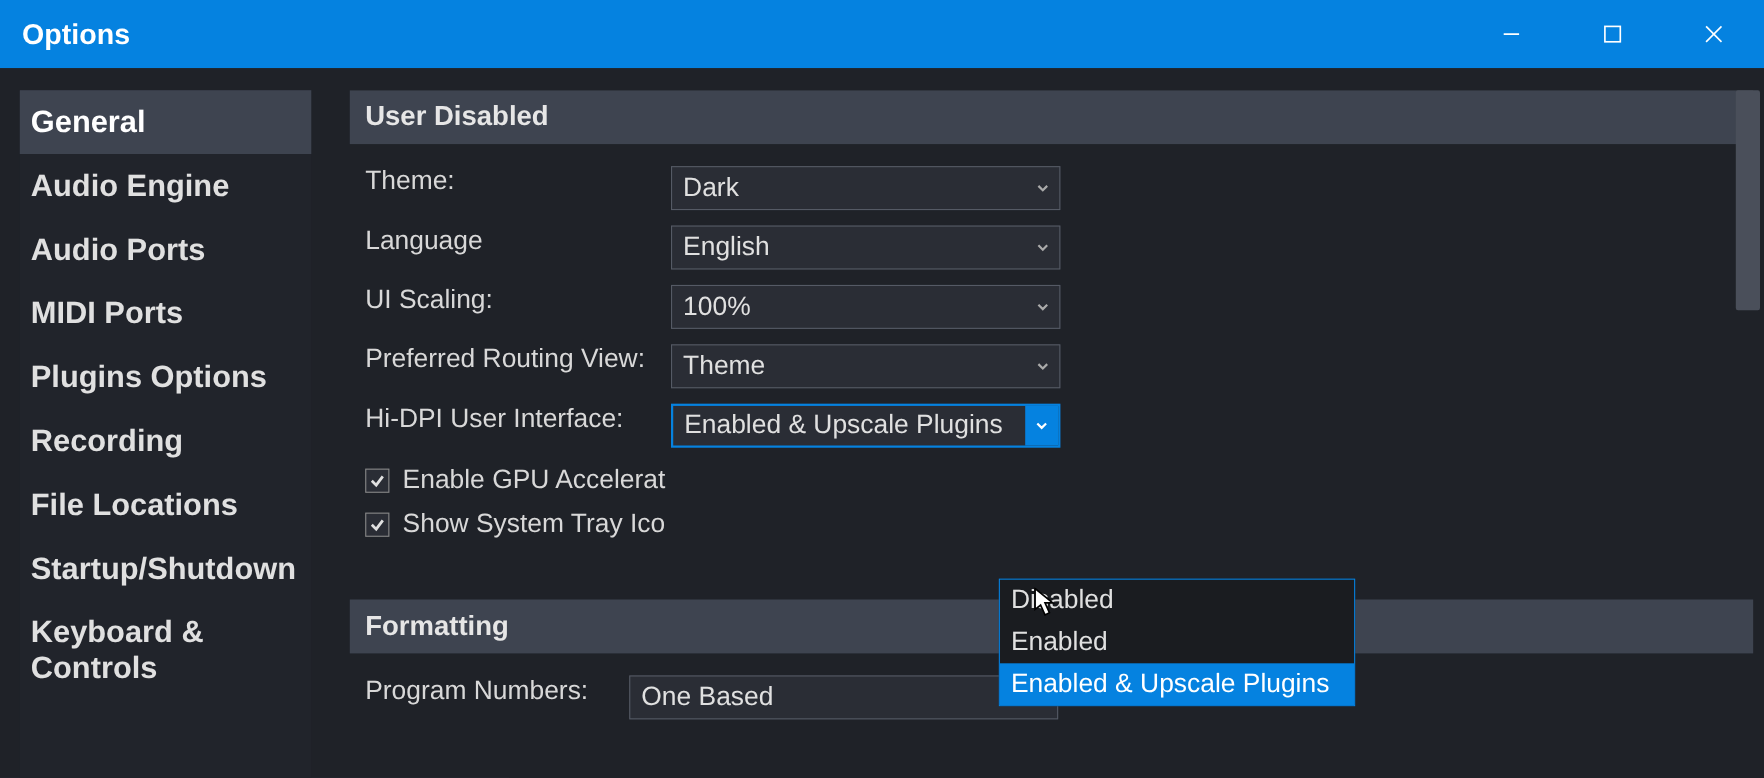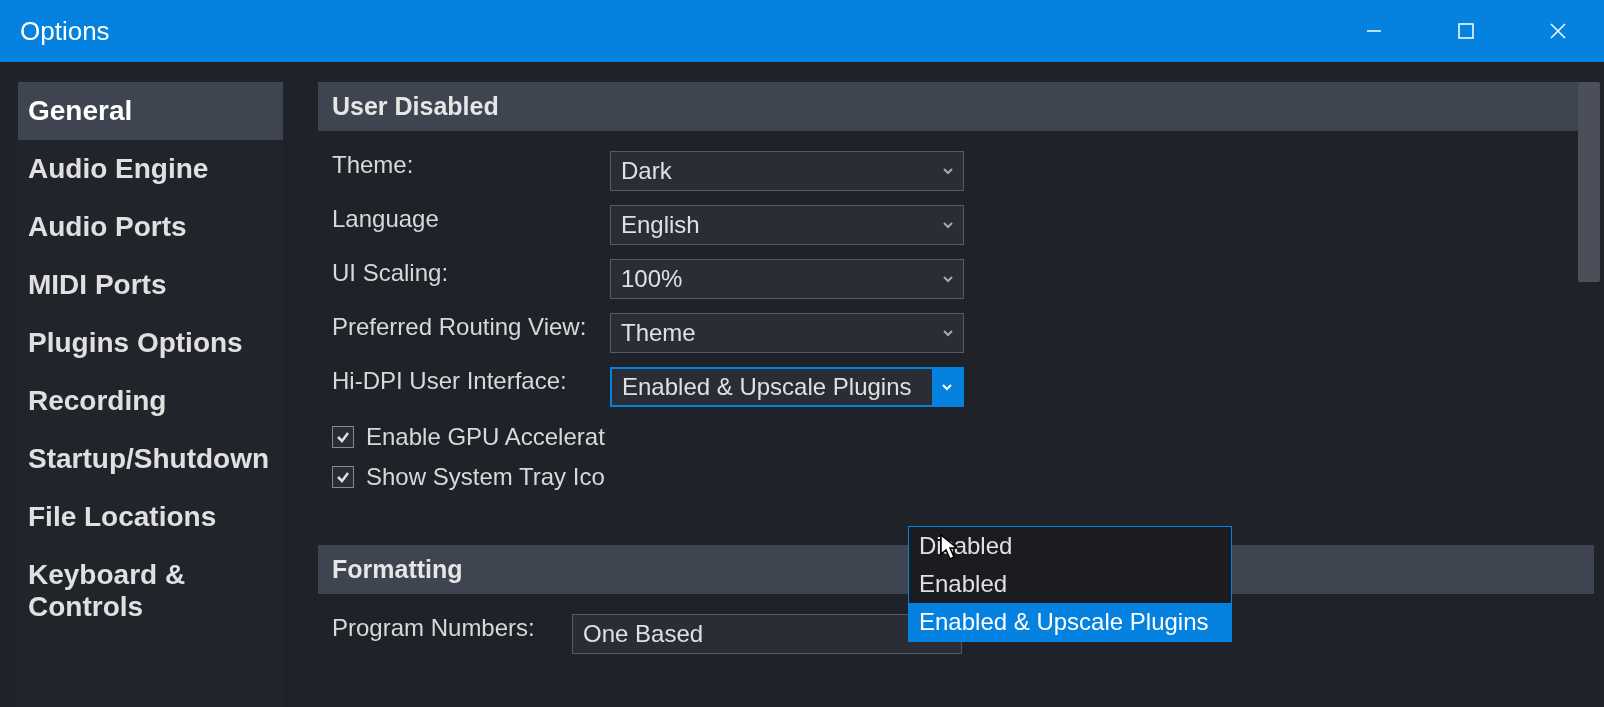--- a/index.html
+++ b/index.html
@@ -12,21 +12,21 @@
   position: relative;
 }
 .titlebar {
   height: 62px;
   background: #0582e0;
   display: flex;
   align-items: center;
   padding-left: 20px;
   color: #fff;
   font-size: 26px;
-  font-weight: 400;
+  font-weight: 700;
 }
 .titlebar-controls {
   margin-left: auto;
   display: flex;
   height: 100%;
 }
 .titlebar-btn {
   width: 92px;
   height: 100%;
   display: flex;
@@ -200,22 +200,22 @@
 </div>
 
 <div class="content">
   <div class="sidebar">
     <div class="sidebar-item active">General</div>
     <div class="sidebar-item">Audio Engine</div>
     <div class="sidebar-item">Audio Ports</div>
     <div class="sidebar-item">MIDI Ports</div>
     <div class="sidebar-item">Plugins Options</div>
     <div class="sidebar-item">Recording</div>
+    <div class="sidebar-item">File Locations</div>
     <div class="sidebar-item">Startup/Shutdown</div>
-    <div class="sidebar-item">File Locations</div>
     <div class="sidebar-item">Keyboard &amp; Controls</div>
   </div>
 
   <div class="main">
     <div class="section-header">User Disabled</div>
     <div class="section-body">
 
       <div class="form-row">
         <div class="form-label">Theme:</div>
         <div class="dropdown">

